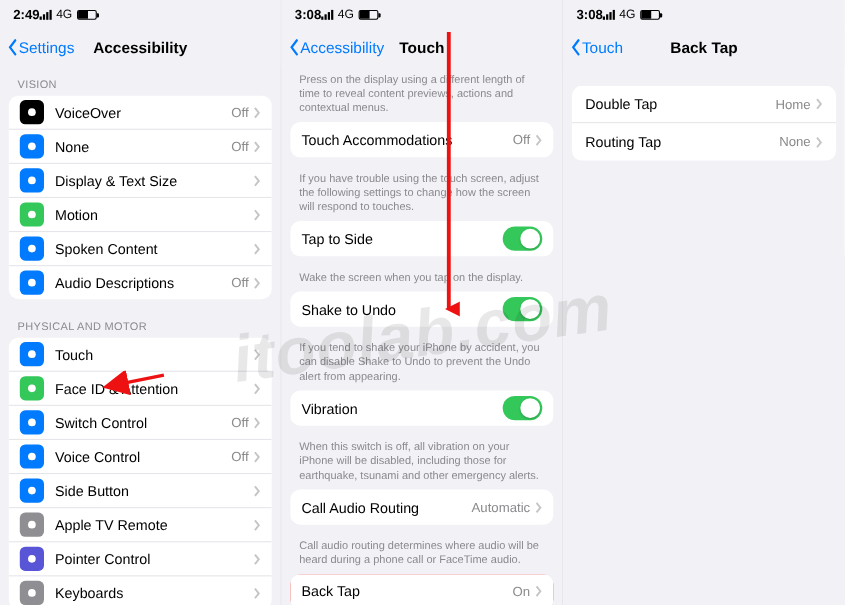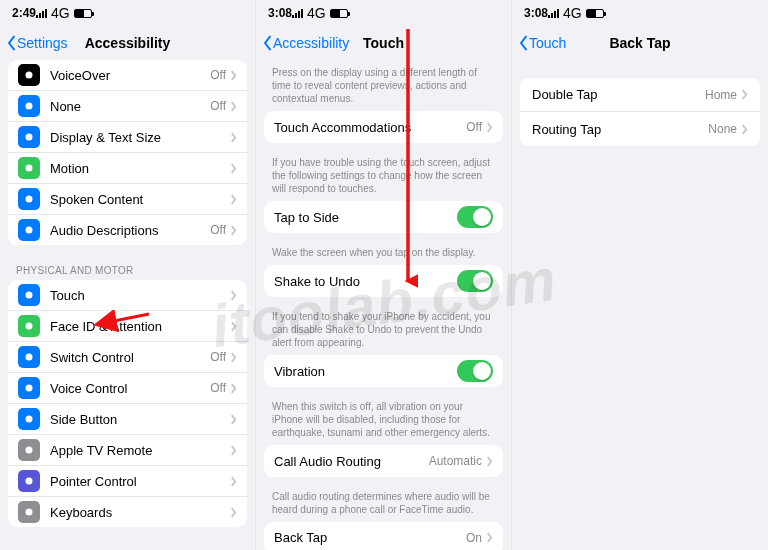--- a/index.html
+++ b/index.html
@@ -23,21 +23,21 @@
   .screen:last-child { border-right: none; }
 
   
   .status {
     height: 26px;
     display: flex; align-items: center; justify-content: flex-start;
     padding: 0 12px;
     font-size: 12px; font-weight: 600;
     background: #f2f2f6;
   }
-  .status .right { display: flex; align-items: center; gap: 4px; font-size: 14px; font-weight: 500; }
+  .status .right { display: flex; align-items: center; gap: 4px; font-size: 11px; font-weight: 500; }
   .sig { display:inline-flex; align-items:flex-end; gap:1px; }
   .sig i { width:2px; background:#000; display:inline-block; }
   .sig i:nth-child(1){height:3px;} .sig i:nth-child(2){height:5px;}
   .sig i:nth-child(3){height:7px;} .sig i:nth-child(4){height:9px;}
   .batt { width:18px; height:9px; border:1px solid #000; border-radius:2px; position:relative; }
   .batt::after { content:""; position:absolute; right:-3px; top:2px; width:2px; height:4px; background:#000; border-radius:0 1px 1px 0;}
   .batt i { display:block; width:55%; height:100%; background:#000; }
 
   
   .nav {
@@ -140,20 +140,21 @@
     <div class="back">
       <svg viewBox="0 0 12 20">
             <path d="M9 2 L3 10 L9 18" stroke="#007aff" stroke-width="2.5" fill="none" stroke-linecap="round"></path>
           </svg>
       <span>Settings</span>
     </div>
     <div class="title">Accessibility</div>
   </div>
 
   <div class="content" id="s1content">
+    <div class="group-label">VISION</div>
     <div class="group" id="s1vision">
           <div class="row">
             <span class="icon" style="background: rgb(0, 0, 0);">
               <svg viewBox="0 0 16 16">
                 <circle cx="8" cy="8" r="4"></circle>
               </svg>
             </span>
             <span class="label">VoiceOver</span>
             <span class="val">Off</span>
             <svg class="chev" viewBox="0 0 8 12">

